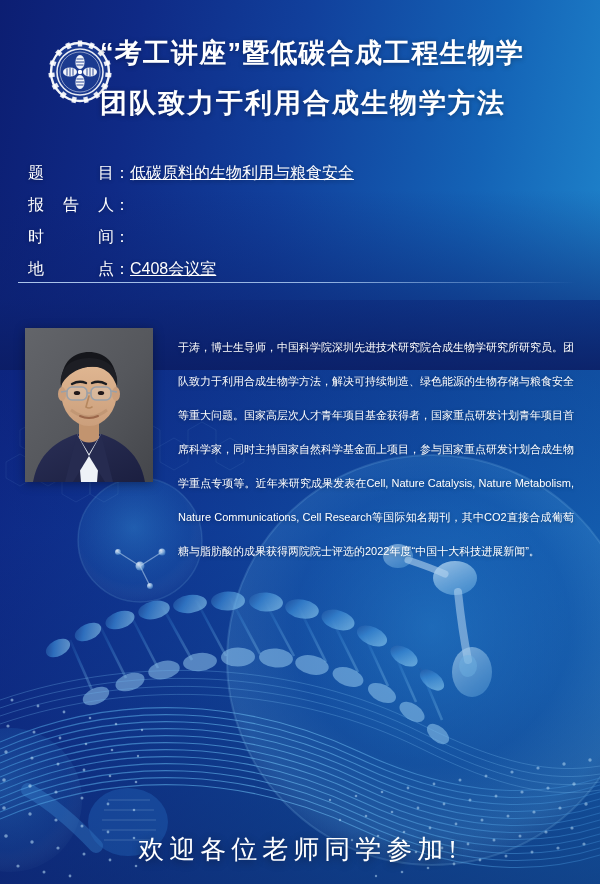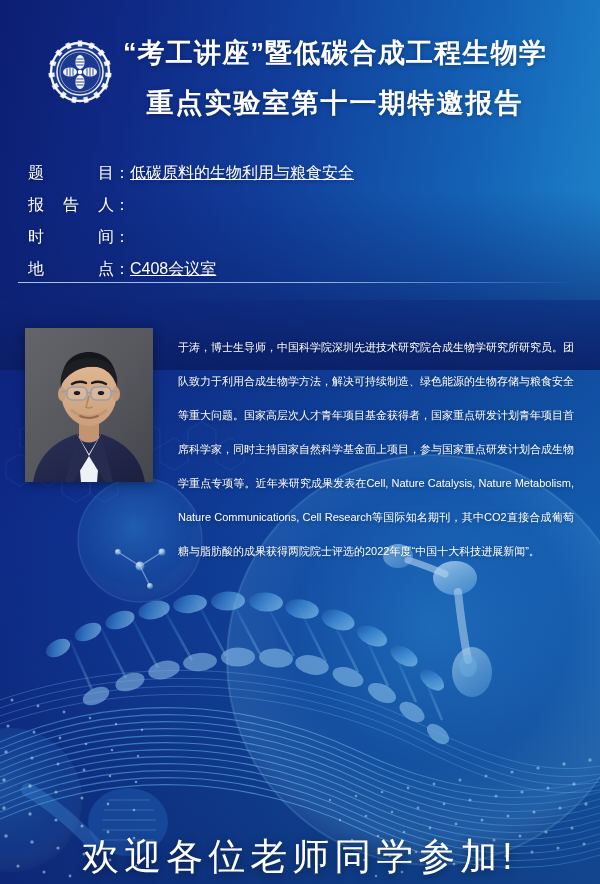--- a/index.html
+++ b/index.html
@@ -46,21 +46,21 @@
   
   .header {
     position:absolute; left:0; top:28px; width:600px; height:110px;
   }
   .logo {
     position:absolute; left:48px; top:12px; width:64px; height:64px;
   }
   .logo svg { width:64px; height:64px; display:block; }
 
   .title-wrap {
-    position:absolute; left:100px; top:0; width:470px; text-align:center;
+    position:absolute; left:100px; top:0; width:470px; 
   }
   .title-line {
     color:#ffffff; font-size:27px; font-weight:bold; letter-spacing:1.2px;
     line-height:50px; white-space:nowrap;
     text-shadow:0 1px 5px rgba(0,0,0,0.35);
   }
   .title-line.l2 { letter-spacing:2px; }
 
   
   .info {
@@ -105,22 +105,22 @@
     text-align:justify; text-justify:inter-character;
     text-shadow:0 1px 4px rgba(0,0,0,0.32);
   }
 
   
   .footer {
     position:absolute; left:0; top:832px; width:600px; text-align:center;
   }
   .footer-text {
     display:inline-block;
-    color:#ffffff; font-size:37px; letter-spacing:5px;
-    font-family:Liberation Sans, sans-serif;
+    color:#ffffff; font-size:26px; letter-spacing:5px;
+    font-family:Liberation Serif, serif;
     text-shadow:0 2px 8px rgba(0,0,0,0.45);
   }
 </style>
 </head>
 <body>
 
 <div class="poster">
 
   <div class="headband"></div>
 
@@ -472,21 +472,21 @@
             <line x1="10" y1="-4.4" x2="10" y2="4.4"></line>
             <line x1="13" y1="-3.6" x2="13" y2="3.6"></line>
           </g>
           <circle r="2.2" fill="#ffffff"></circle>
         </g>
       </svg>
     </div>
 
     <div class="title-wrap">
       <div class="title-line l1">“考工讲座”暨低碳合成工程生物学</div>
-      <div class="title-line l2">重点实验室第十一期特邀报告</div>
+      <div class="title-line l2">团队致力于利用合成生物学方法</div>
     </div>
   </div>
 
   <div class="info">
 
     <div class="info-row">
       <div class="info-label">
         <span>题</span>
         <span>目</span>
       </div>

